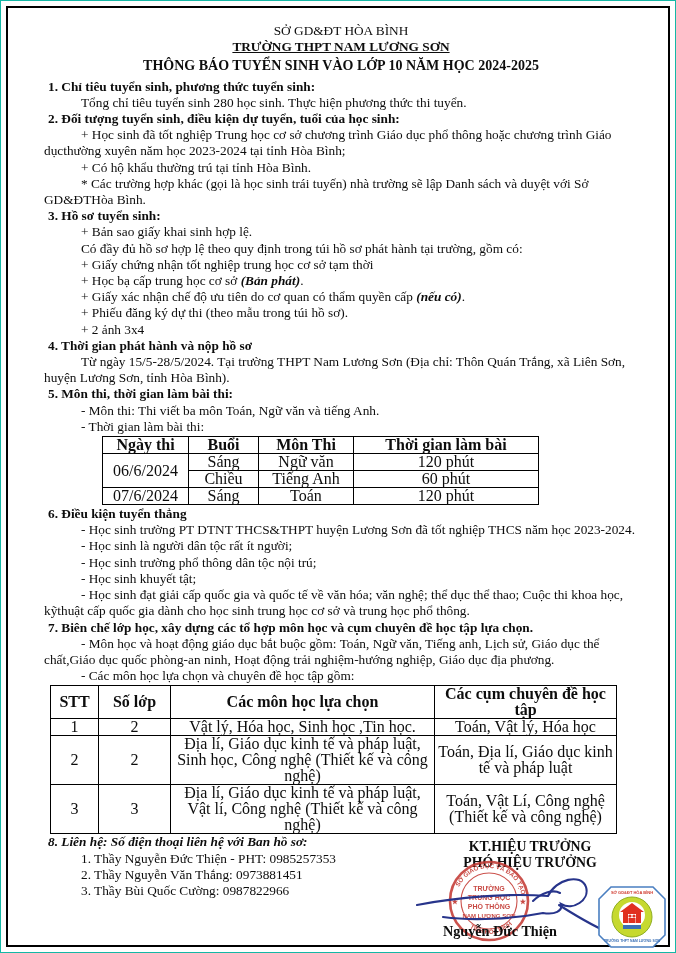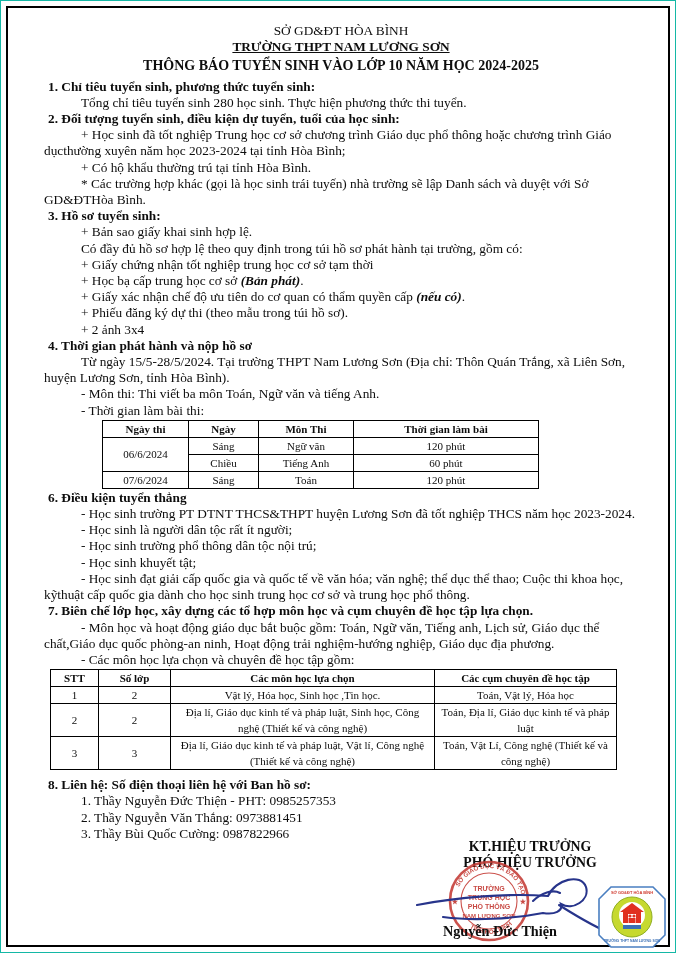--- a/index.html
+++ b/index.html
@@ -23,28 +23,28 @@
     padding: 15px 30px 0 36px;
     font-size: 13.3px; line-height: 16.2px;
     box-sizing: border-box;
   }
   .center { text-align: center; }
   .doc-dept { font-size: 13.3px; }
   .doc-school { font-weight: bold; text-decoration: underline; }
   .doc-title { font-weight: bold; font-size: 14px; margin-top: 3px; margin-bottom: 4px; }
   p { margin: 0; }
   .h { font-weight: bold; margin-left: 4px; }
-  .hi { font-weight: bold; margin-left: 4px; }
+  .hi { font-weight: bold; font-style: italic; margin-left: 4px; }
   .ind { text-indent: 37px; }
   .bi { font-weight: bold; font-style: italic; }
-  table { border-collapse: collapse; font-size: 11px; line-height: 16px; }
+  table { border-collapse: collapse; font-size: 16px; line-height: 16px; }
   th, td { border: 1.6px solid #000; padding: 0 3px; text-align: center; vertical-align: middle; }
   th { font-weight: bold; }
   .exam-table { margin: 1px 0 1px 58px; width: 436px; table-layout: fixed; }
-  .class-table { margin: 1px 0 7px 6px; width: 566px; table-layout: fixed; padding-left: 31px; }
+  .class-table { margin: 1px 0 0 6px; width: 566px; table-layout: fixed; padding-left: 31px; }
   .footer-area { position: absolute; left: 0; top: 832px; width: 676px; height: 121px; }
   .sig-title { position: absolute; left: 438px; top: 6px; width: 182px; text-align: center;
                font-weight: bold; font-size: 13.8px; line-height: 16px; }
   .stamp { position: absolute; left: 440px; top: 26px; }
   .sig-strokes { position: absolute; left: 412px; top: 34px; }
   .sig-name { position: absolute; left: 442px; top: 90px; width: 178px; text-align: left;
               font-weight: bold; font-size: 14.2px; }
   .school-logo { position: absolute; left: 596px; top: 52px; }
 </style>
 </head>
@@ -72,34 +72,35 @@
     <p class="ind">Có đầy đủ hồ sơ hợp lệ theo quy định trong túi hồ sơ phát hành tại trường, gồm có:</p>
     <p class="ind"><span>+ Giấy chứng nhận tốt nghiệp trung học cơ sở tạm thời</span></p>
     <p class="ind"><span>+ Học bạ cấp trung học cơ sở </span><span class="bi">(Bản phát)</span><span>.</span></p>
     <p class="ind"><span>+ Giấy xác nhận chế độ ưu tiên do cơ quan có thẩm quyền cấp </span><span class="bi">(nếu có)</span><span>.</span></p>
     <p class="ind"><span>+ Phiếu đăng ký dự thi (theo mẫu trong túi hồ sơ).</span></p>
     <p class="ind"><span>+ 2 ảnh 3x4</span></p>
 
     <p class="h">4. Thời gian phát hành và nộp hồ sơ</p>
     <p class="ind">Từ ngày 15/5-28/5/2024. Tại trường THPT Nam Lương Sơn (Địa chỉ: Thôn Quán Trắng, xã Liên Sơn, huyện Lương Sơn, tỉnh Hòa Bình).</p>
 
+    <p class="h">5. Môn thi, thời gian làm bài thi:</p>
     <p class="ind">- Môn thi: Thi viết ba môn Toán, Ngữ văn và tiếng Anh.</p>
     <p class="ind">- Thời gian làm bài thi:</p>
 
     <table class="exam-table">
       <colgroup>
         <col style="width:86px">
           <col style="width:70px">
           <col style="width:95px">
           <col style="width:185px">
       </colgroup>
       <tbody>
           <tr>
         <th>Ngày thi</th>
-        <th>Ngày</th>
+        <th>Buổi</th>
         <th>Môn Thi</th>
         <th>Thời gian làm bài</th>
       </tr>
       <tr>
         <td rowspan="2">06/6/2024</td>
         <td>Sáng</td>
         <td>Ngữ văn</td>
         <td>120 phút</td>
       </tr>
       <tr>

